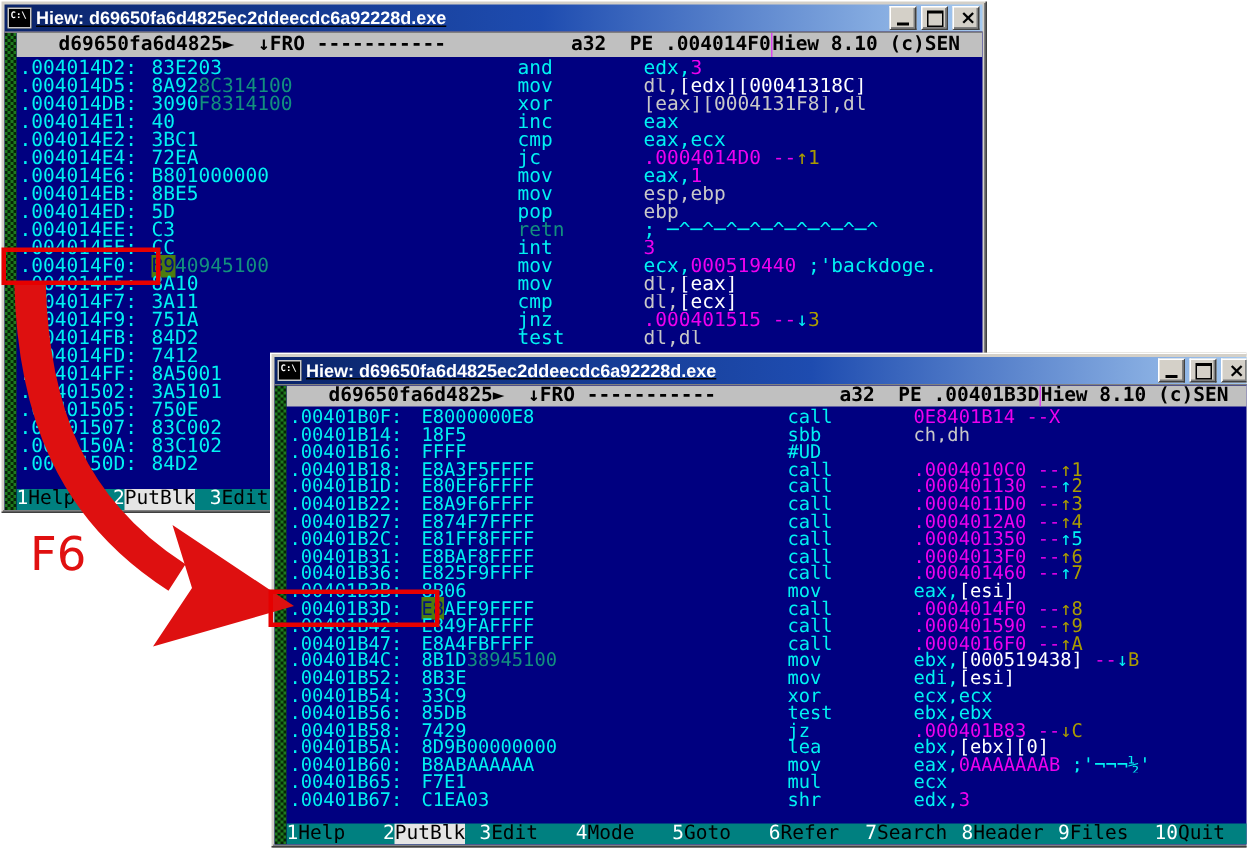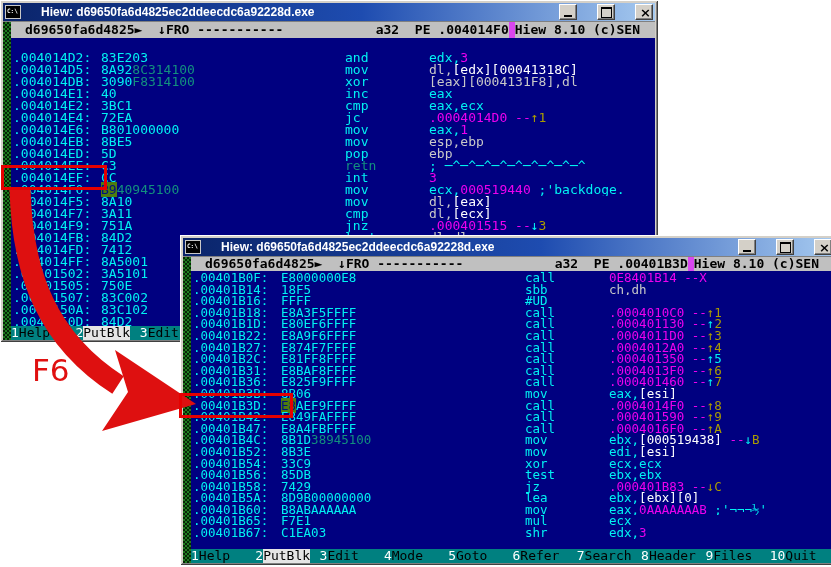--- a/index.html
+++ b/index.html
@@ -10,22 +10,23 @@
   }
   
   .win{
     position:absolute;background:#D4D0C8;padding:3px;
     box-shadow: inset 1px 1px #ffffff, inset -1px -1px #404040,
                 inset 2px 2px #D4D0C8, inset -2px -2px #808080;
   }
   #win-top{left:0;top:0;width:652px;height:336px;z-index:1}
   #win-bottom{left:180px;top:235px;width:651px;height:324px;z-index:2}
   .titlebar{
-    height:18px;display:flex;align-items:center;gap:20px;padding:0 2px;
+    height:18px;display:flex;align-items:center;gap:3px;padding:0 2px;
     background:linear-gradient(90deg,#0A246A 0%,#1E4CB0 55%,#A6CAF0 100%);
+    text-decoration:underline;
   }
   .title-text{
     flex:1;color:#fff;font:bold 12px "Liberation Sans",sans-serif;
     white-space:nowrap;overflow:hidden;
   }
   .cicon{width:14px;height:12px;background:#000;border:1px solid #c8c8c8;flex:0 0 auto;position:relative}
   .cicon::before{content:"C:\\";position:absolute;left:1px;top:1px;color:#fff;font:bold 6px "DejaVu Sans Mono",monospace}
   .tbtn{
     width:16px;height:14px;flex:0 0 auto;background:#D4D0C8;
     border:1px solid;border-color:#ffffff #404040 #404040 #ffffff;
@@ -43,25 +44,25 @@
     background-image:conic-gradient(#1E7A1E 25%,#062406 0 50%,#1E7A1E 0 75%,#062406 0);
     background-size:4px 4px;
   }
   .cmain{flex:1;display:flex;flex-direction:column;overflow:hidden;white-space:pre}
   .chead{
     background:#C0C0C0;color:#000;font-weight:bold;font-size:13px;
     display:flex;white-space:pre;overflow:hidden;
   }
   #win-top .chead{height:16px;line-height:15px}
   #win-bottom .chead{height:14px;line-height:13px}
-  .chead .file{padding-left:14px}
+  .chead .file{padding-left:28px}
   .chead .right{margin-left:auto;display:flex;padding-right:15px}
-  .chead .ver{border-left:6px solid #d946ef}
+  .chead .ver{border-left:1px solid #d946ef}
   .rows{flex:1;overflow:hidden}
-  #win-top .rows{padding-top:14px}
+  #win-top .rows{padding-top:2px}
   #win-bottom .rows{padding-top:1px}
   .row{display:flex;white-space:pre;font-size:13px}
   #win-top .row{height:12px;line-height:12px}
   #win-bottom .row{height:11.6px;line-height:11.6px;font-size:12.5px}
   .addr{width:88px;padding-left:2px;flex:0 0 auto;color:#00F2F2}
   .bytes{width:244px;flex:0 0 auto}
   .mn{width:84px;flex:0 0 auto}
   .ops{flex:1;overflow:hidden}
   .c-cy{color:#00F2F2}
   .c-dk{color:#12907E}
@@ -74,21 +75,21 @@
   .fk{flex:1;display:flex}
   .fk .num{color:#ffffff}
   .fk .lbl{color:#000000}
   .fk.hl .lbl{background:#e5e5e5}
   
   .redbox{position:absolute;border:3px solid #E60000;z-index:7;pointer-events:none}
   #box1{left:1px;top:165px;width:100px;height:19px}
   #box2{left:179px;top:393px;width:108px;height:19px}
   #arrow{position:absolute;left:0;top:0;z-index:6;pointer-events:none}
   #f6{
-    position:absolute;left:32px;top:352px;z-index:7;
+    position:absolute;left:20px;top:352px;z-index:7;
     color:#E01010;font:31px "DejaVu Sans",sans-serif;pointer-events:none;
   }
 </style>
 </head>
 <body>
 
 <div class="win" id="win-top">
   <div class="titlebar">
     <div class="cicon"></div>
     <div class="title-text">Hiew: d69650fa6d4825ec2ddeecdc6a92228d.exe</div>

